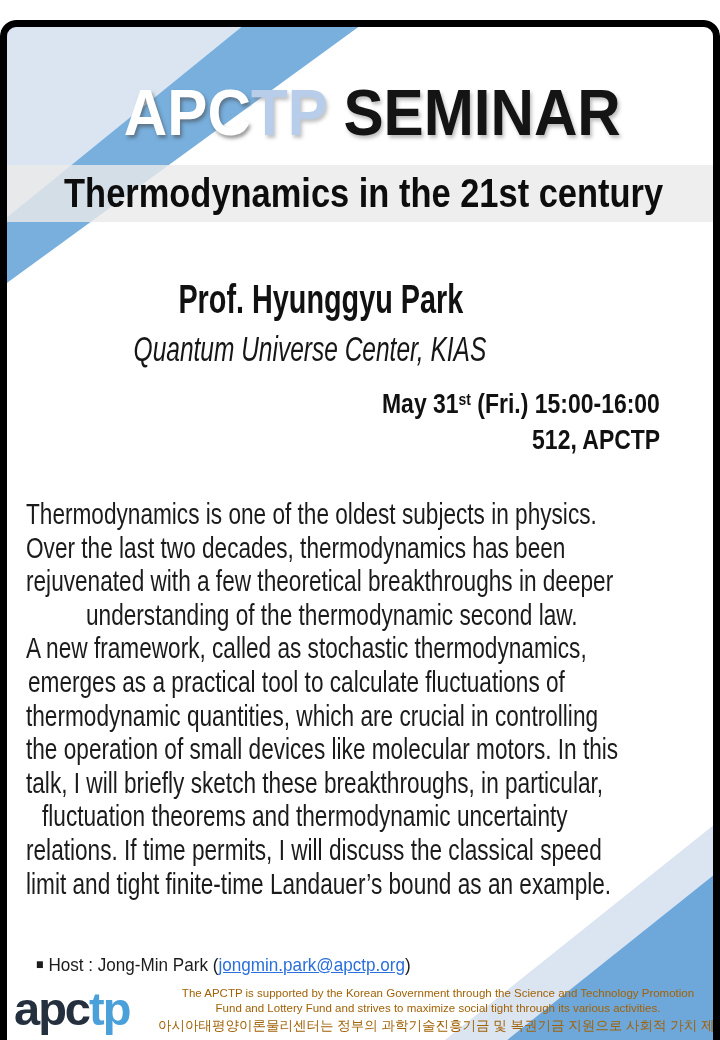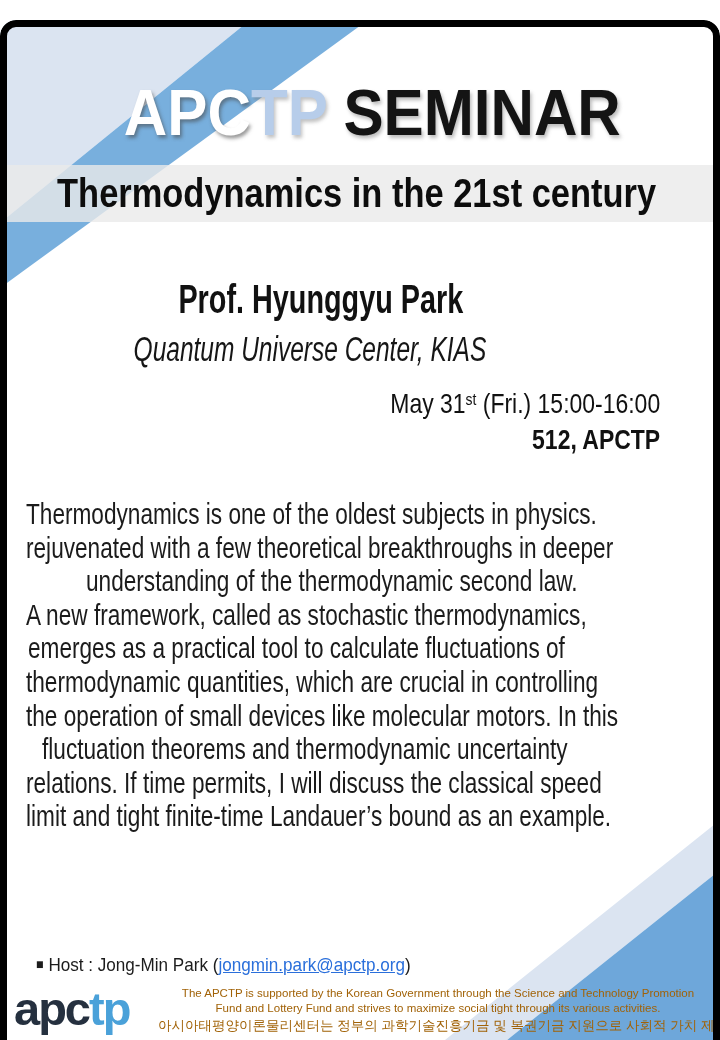--- a/index.html
+++ b/index.html
@@ -19,26 +19,26 @@
   .orr{transform-origin:right center;}
   .sx94{transform:scaleX(.94);} .sx84{transform:scaleX(.84);} .sx82{transform:scaleX(.82);} .sx72{transform:scaleX(.72);} .sx70{transform:scaleX(.70);}
   .sx90{transform:scaleX(.90);}
 
   .title{top:54px;text-align:center;padding-left:24px;font-weight:bold;font-size:64px;line-height:78px;z-index:3;}
   .t-white{color:#ffffff;text-shadow:2px 3px 4px rgba(70,70,70,.55);}
   .t-blue{color:#b7cdea;text-shadow:2px 3px 4px rgba(120,120,120,.45);}
   .t-black{color:#141414;text-shadow:2px 3px 4px rgba(110,110,110,.45);}
 
   .banner{top:145px;height:57px;background:rgba(234,234,234,.8);z-index:2;}
-  .banner-text{top:145px;height:57px;line-height:57px;text-align:left;font-weight:bold;
+  .banner-text{top:145px;height:57px;line-height:57px;text-align:right;font-weight:bold;
     font-size:41px;color:#0d0d0d;z-index:3;}
 
   .speaker{top:255px;text-align:center;padding-right:102px;font-weight:bold;font-size:40px;line-height:48px;color:#111;z-index:3;padding-left:24px;}
   .affil{top:306px;text-align:center;padding-right:100px;font-style:italic;font-size:35px;line-height:46px;color:#161616;z-index:3;}
-  .when{top:360px;text-align:right;padding-right:60px;font-weight:normal;font-size:28px;line-height:40px;color:#111;z-index:3;}
+  .when{top:360px;text-align:right;padding-right:60px;font-weight:bold;font-size:28px;line-height:40px;color:#111;z-index:3;}
   .where{top:400px;text-align:right;padding-right:60px;font-weight:bold;font-size:28px;line-height:40px;color:#111;z-index:3;}
   .when sup{font-size:17px;vertical-align:8px;}
 
   .abstract{top:478px;left:26px;right:4px;z-index:3;text-align:right;}
   .abstract .line{height:33.6px;line-height:33.6px;font-size:29px;color:#1b1b1b;white-space:nowrap;}
   .abstract .line .scale{transform:scaleX(.78);transform-origin:left center;}
 
   .host{top:930px;left:36px;right:0;font-size:19px;line-height:28px;color:#1c1c1c;z-index:3;}
   .host .bullet{font-size:14px;vertical-align:2px;}
   .email{color:#2a6fdb;text-decoration:underline;cursor:pointer;}
@@ -84,26 +84,28 @@
   <div class="abs when">
     <span class="scale orr sx82"><span>May 31</span><sup>st</sup><span> (Fri.) 15:00-16:00</span></span>
   </div>
 
   <div class="abs where">
     <span class="scale orr sx82">512, APCTP</span>
   </div>
 
   <div class="abs abstract">
     <div class="line"><span class="scale ol">Thermodynamics is one of the oldest subjects in physics.</span></div>
+    <div class="line"><span class="scale ol">Over the last two decades, thermodynamics has been</span></div>
     <div class="line"><span class="scale ol">rejuvenated with a few theoretical breakthroughs in deeper</span></div>
     <div class="line"><span class="scale ol">understanding of the thermodynamic second law.</span></div>
     <div class="line"><span class="scale ol">A new framework, called as stochastic thermodynamics,</span></div>
     <div class="line"><span class="scale ol">emerges as a practical tool to calculate fluctuations of</span></div>
     <div class="line"><span class="scale ol">thermodynamic quantities, which are crucial in controlling</span></div>
     <div class="line"><span class="scale ol">the operation of small devices like molecular motors. In this</span></div>
+    <div class="line"><span class="scale ol">talk, I will briefly sketch these breakthroughs, in particular,</span></div>
     <div class="line"><span class="scale ol">fluctuation theorems and thermodynamic uncertainty</span></div>
     <div class="line"><span class="scale ol">relations. If time permits, I will discuss the classical speed</span></div>
     <div class="line"><span class="scale ol">limit and tight finite-time Landauer’s bound as an example.</span></div>
   </div>
 
   <div class="abs host">
     <span class="scale ol sx90"><span class="bullet">■</span><span> </span><span>Host  : Jong-Min  Park (</span><a class="email">jongmin.park@apctp.org</a><span>)</span></span>
   </div>
 
   <div class="logo">

